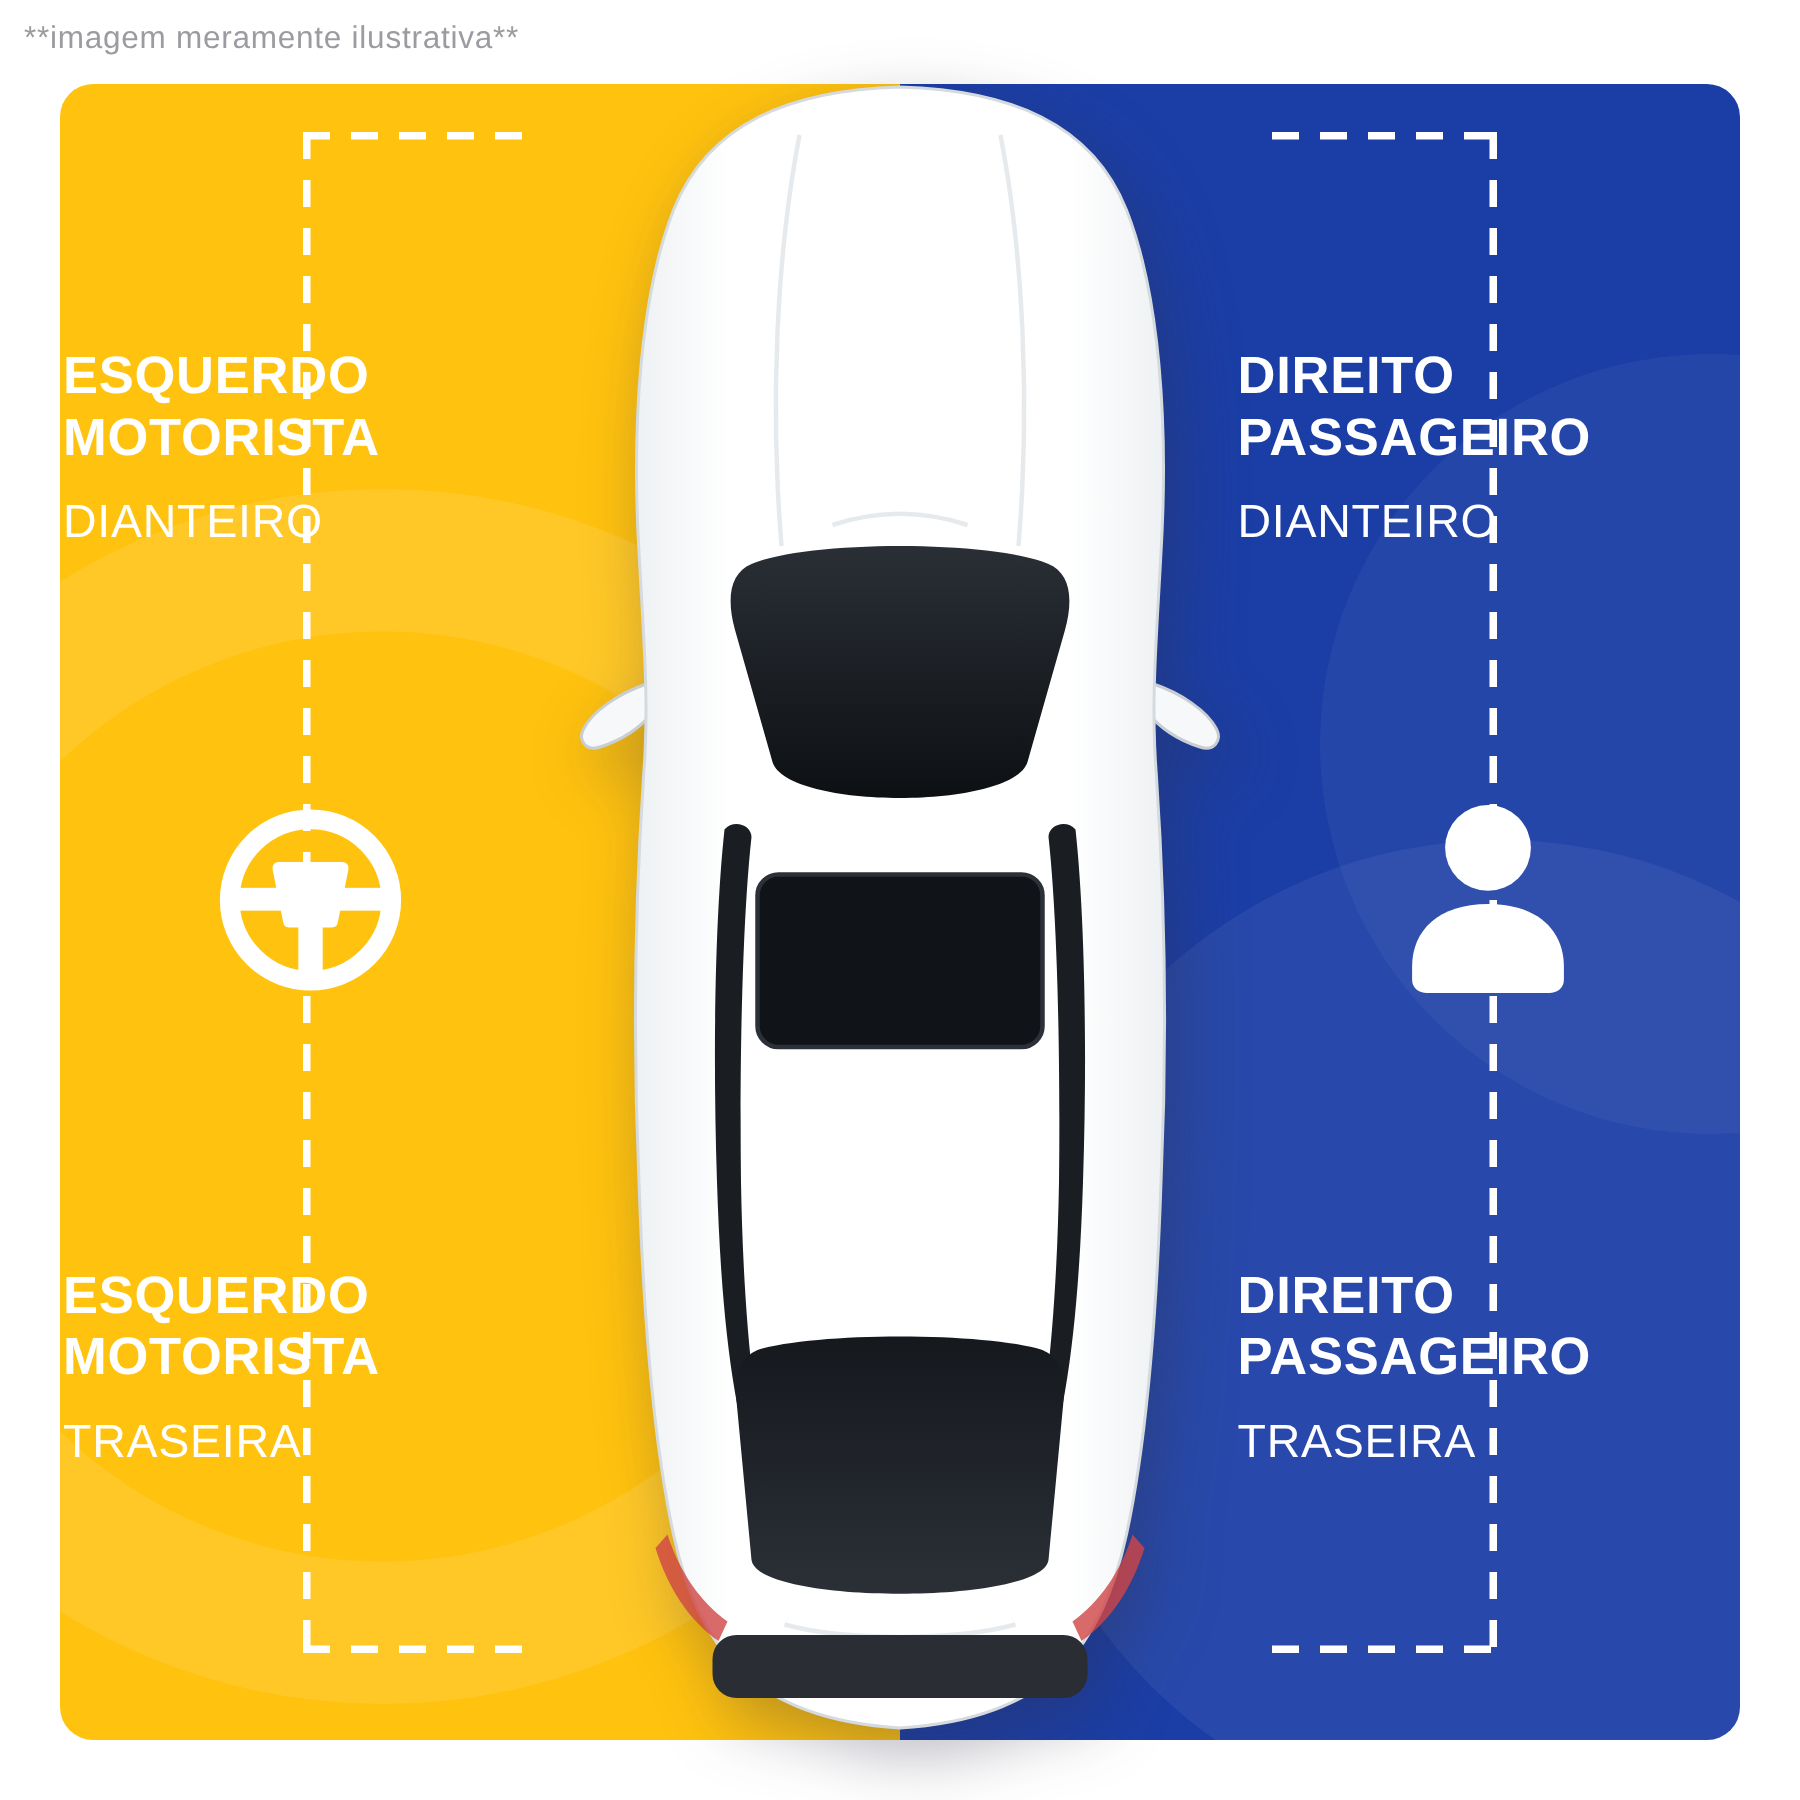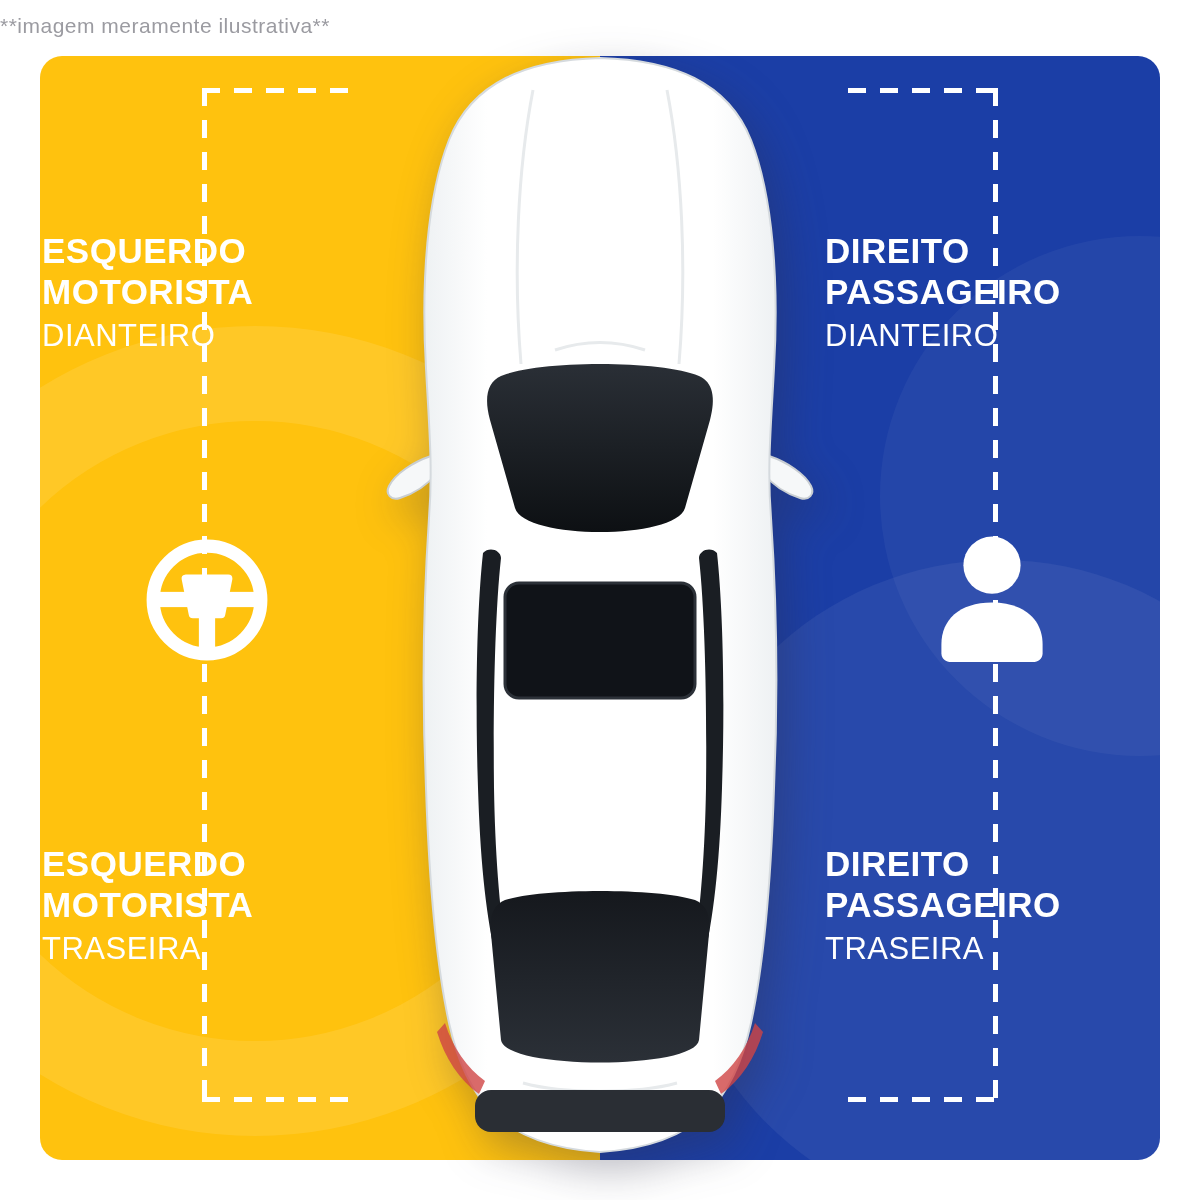--- a/index.html
+++ b/index.html
@@ -1,21 +1,21 @@
 <!DOCTYPE html>
 <html><head>
 <meta charset="utf-8">
 <style>
   html,body{margin:0;padding:0;background:#ffffff;}
   .canvas{
     position:relative;width:1200px;height:1200px;background:#ffffff;
     font-family:"Liberation Sans",sans-serif;overflow:hidden;
   }
   .disclaimer{
-    position:absolute;left:0;top:14px;font-size:21px;color:#9b9ba1;
+    position:absolute;left:16px;top:14px;font-size:21px;color:#9b9ba1;
     letter-spacing:.5px;font-weight:400;
   }
   .panel{position:absolute;top:56px;height:1104px;overflow:hidden;}
   .panel-left{left:40px;width:560px;background:#FFC20E;border-radius:22px 0 0 22px;}
   .panel-right{left:600px;width:560px;background:#1B3EA6;border-radius:0 22px 22px 0;}
   .wm-ring{
     position:absolute;left:-190px;top:270px;width:620px;height:620px;border-radius:50%;
     border:95px solid rgba(255,255,255,0.10);
   }
   .wm-blob{
@@ -25,21 +25,21 @@
   .wm-blob2{
     position:absolute;right:-240px;top:180px;width:520px;height:520px;border-radius:50%;
     background:rgba(255,255,255,0.045);
   }
   .dash-v{position:absolute;width:5px;
     background:repeating-linear-gradient(to bottom,#fff 0,#fff 18px,transparent 18px,transparent 32px);}
   .dash-h{position:absolute;height:5px;
     background:repeating-linear-gradient(to right,#fff 0,#fff 18px,transparent 18px,transparent 32px);}
   .label{position:absolute;width:330px;color:#ffffff;}
   .label .b{font-size:35px;font-weight:700;line-height:1.18;letter-spacing:.5px;}
-  .label .r{font-size:31px;font-weight:400;line-height:1.35;margin-top:2px;letter-spacing:.5px;}
+  .label .r{font-size:31px;font-weight:400;line-height:1.35;margin-top:14px;letter-spacing:.5px;}
   .icon-wrap{position:absolute;width:132px;height:132px;}
   .icon-wrap svg{width:100%;height:100%;display:block;}
   .car{
     position:absolute;left:383px;top:48px;width:434px;height:1127px;
     filter:drop-shadow(10px 16px 22px rgba(45,45,70,0.35));
   }
   .car svg{width:100%;height:100%;display:block;}
 </style>
 </head>
 <body>

